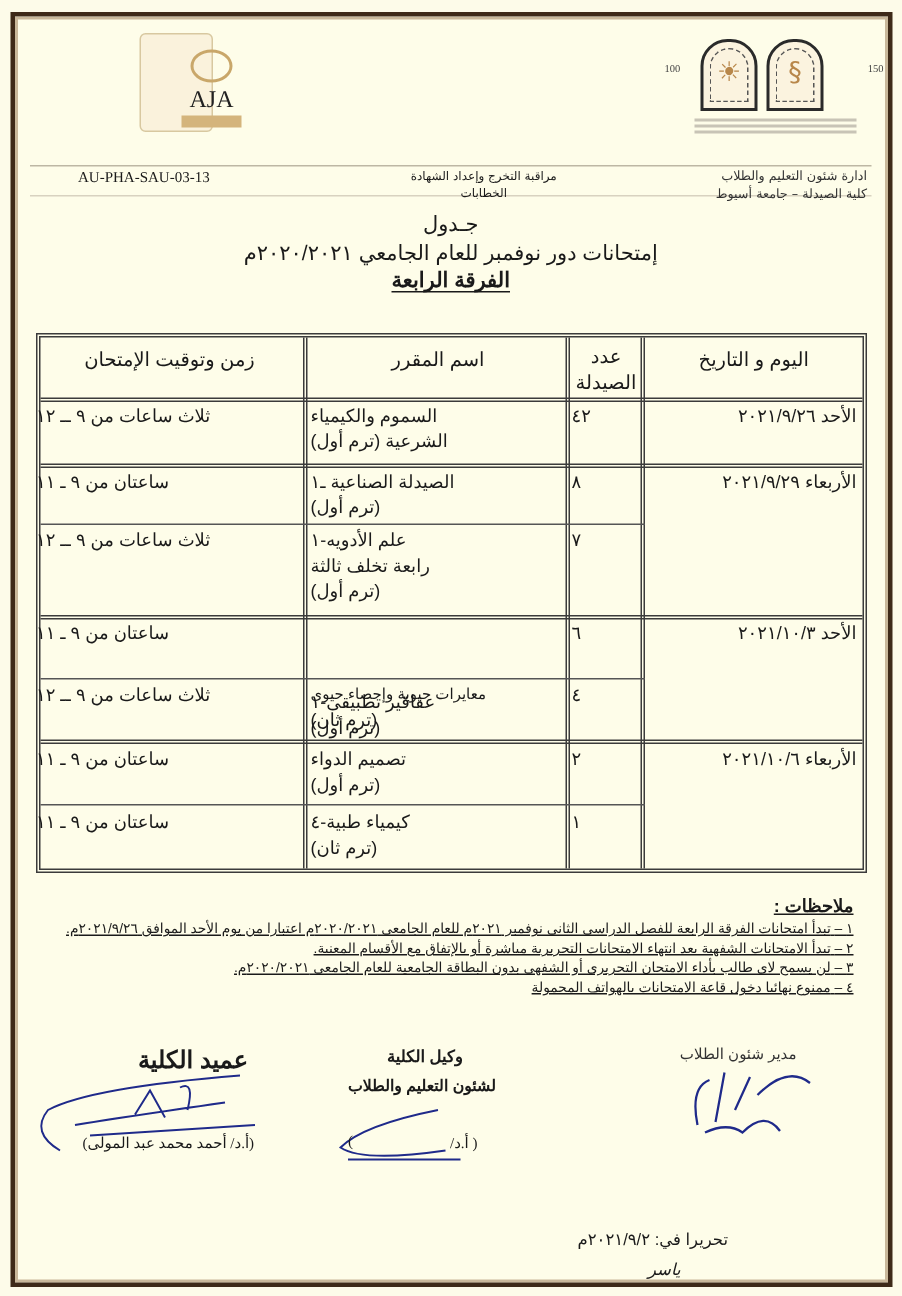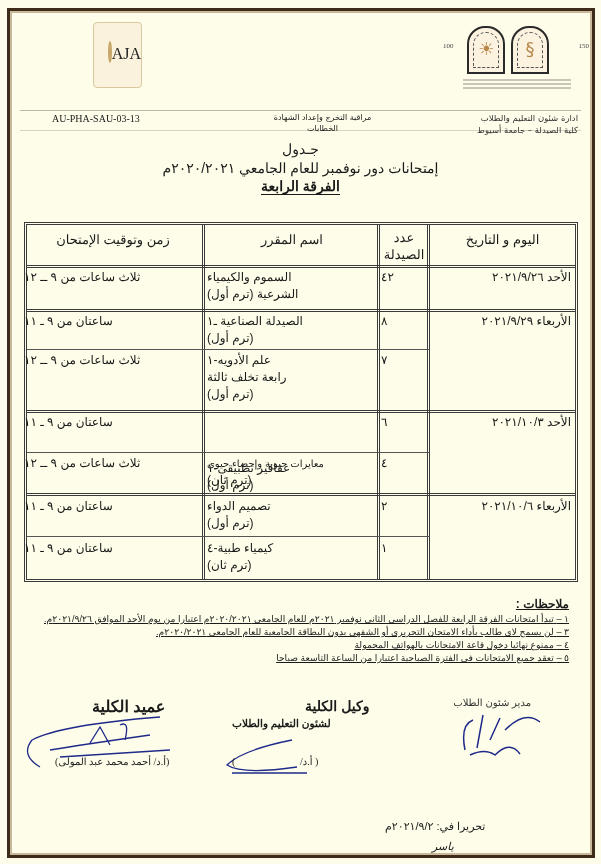--- a/index.html
+++ b/index.html
@@ -4,21 +4,21 @@
 <style>
   * { box-sizing: border-box; margin: 0; padding: 0; }
   html, body { width: 601px; height: 864px; background: #fdfbe9; overflow: hidden; }
   body { font-family: "DejaVu Sans", sans-serif; color: #1a1a1a; position: relative; }
   .frame { position: absolute; left: 7px; top: 8px; width: 588px; height: 850px;
     border: 3px solid #3e2a18; background: #fefde9; box-shadow: inset 0 0 0 2px #c9b89a; }
   .abs { position: absolute; }
 
   
   .aja-logo { left: 93px; top: 22px; width: 48px; height: 66px; border: 1px solid #d8c8a0;
-    border-radius: 4px; background: #faf2dc; display:flex; flex-direction:row; align-items:center; justify-content:flex-end; padding-bottom: 2px; padding-left: 47px; }
+    border-radius: 4px; background: #faf2dc; display:flex; flex-direction:column; align-items:center; justify-content:flex-end; padding-bottom: 2px; padding-left: 47px; }
   .aja-globe { width: 28px; height: 22px; border: 2px solid #c9a76a; border-radius: 50%; margin-bottom: 4px; }
   .aja-text { font-family: "Liberation Serif", serif; font-size: 16px; color: #222; line-height: 16px; }
   .aja-band { width: 40px; height: 8px; background: #d4b47c; margin-top: 2px; }
 
   .uni-logo { left: 443px; top: 22px; width: 148px; height: 70px; }
   .arch { position: absolute; top: 4px; width: 38px; height: 48px; border: 2px solid #2a2a2a;
     border-radius: 18px 18px 0 0; background: #fbf3df; }
   .arch.a1 { left: 24px; } .arch.a2 { left: 68px; }
   .arch-inner { position:absolute; left:4px; top:4px; right:4px; bottom:4px; border:1px dashed #555; border-radius:14px 14px 0 0; }
   .arch-glyph { position:absolute; left:0; right:0; top:10px; text-align:center; font-size:18px; color:#b8874a; }
@@ -183,31 +183,31 @@
   <div class="cell" style="right:198px;width:170px;top:315px;">
     <div>كيمياء طبية-٤</div>
     <div>(ترم ثان)</div>
   </div>
   <div class="cell" style="right:373px;width:178px;top:315px;">ساعتان من ٩ ـ ١١</div>
 </div>
 
 <div class="notes">
   <div class="notes-title">ملاحظات :</div>
   <div class="note"><span class="n">١ –</span> <span>تبدأ امتحانات الفرقة الرابعة للفصل الدراسى الثانى نوفمبر ٢٠٢١م للعام الجامعى ٢٠٢٠/٢٠٢١م اعتبارا من يوم الأحد الموافق ٢٠٢١/٩/٢٦م.</span></div>
+  <div class="note"><span class="n">٢ –</span> <span>تبدأ الامتحانات الشفهية بعد انتهاء الامتحانات التحريرية مباشرة أو بالإتفاق مع الأقسام المعنية.</span></div>
   <div class="note"><span class="n">٣ –</span> <span>لن يسمح لاى طالب بأداء الامتحان التحريرى أو الشفهى بدون البطاقة الجامعية للعام الجامعى ٢٠٢٠/٢٠٢١م.</span></div>
   <div class="note"><span class="n">٤ –</span> <span>ممنوع نهائيا دخول قاعة الامتحانات بالهواتف المحمولة</span></div>
-  <div class="note"><span class="n">٥ –</span> <span>تعقد جميع الامتحانات فى الفترة الصباحية اعتبارا من الساعة التاسعة صباحا</span></div>
 </div>
 
 <div class="sig-label" style="right:70px;top:697px;font-size:10px;color:#333;">مدير شئون الطلاب</div>
 <svg class="scribble" style="left:455px;top:710px;" width="90" height="50">
   <path d="M10 40 Q5 15 18 10 M22 38 L28 5 M35 30 L45 8 M50 20 Q70 0 85 12 M15 45 Q30 38 40 45 Q55 30 65 44" stroke="#1f2a8a" stroke-width="1.5" fill="none"></path>
 </svg>
 
-<div class="sig-label" style="left:258px;top:698px;font-size:14px;font-weight:bold;margin-left:47px;">وكيل الكلية</div>
+<div class="sig-label" style="left:258px;top:698px;font-size:11px;font-weight:bold;">وكيل الكلية</div>
 <div class="sig-label" style="left:232px;top:717px;font-size:10.5px;font-weight:bold;">لشئون التعليم والطلاب</div>
 <svg class="scribble" style="left:222px;top:735px;" width="90" height="45">
   <path d="M70 5 Q20 15 5 30 Q20 40 75 32 M10 38 L85 38" stroke="#1f2a8a" stroke-width="1.3" fill="none"></path>
 </svg>
 <div class="sig-name" style="left:300px;top:756px;">( أ.د/</div>
 <div class="sig-name" style="left:232px;top:756px;">)</div>
 
 <div class="sig-label" style="left:92px;top:697px;font-size:16px;font-weight:bold;">عميد الكلية</div>
 <svg class="scribble" style="left:20px;top:715px;" width="160" height="55">
   <path d="M140 2 Q40 10 12 25 Q0 40 20 52 M30 35 Q60 30 130 20 M40 42 L150 35 M70 28 L80 12 L90 30 M100 10 Q110 5 105 25" stroke="#1f2a8a" stroke-width="1.3" fill="none"></path>

